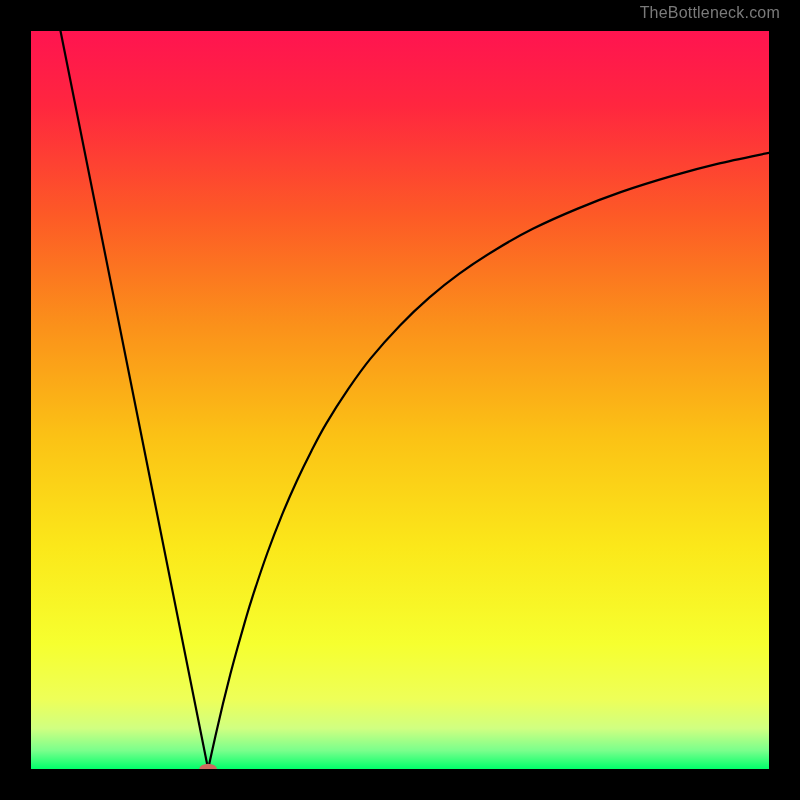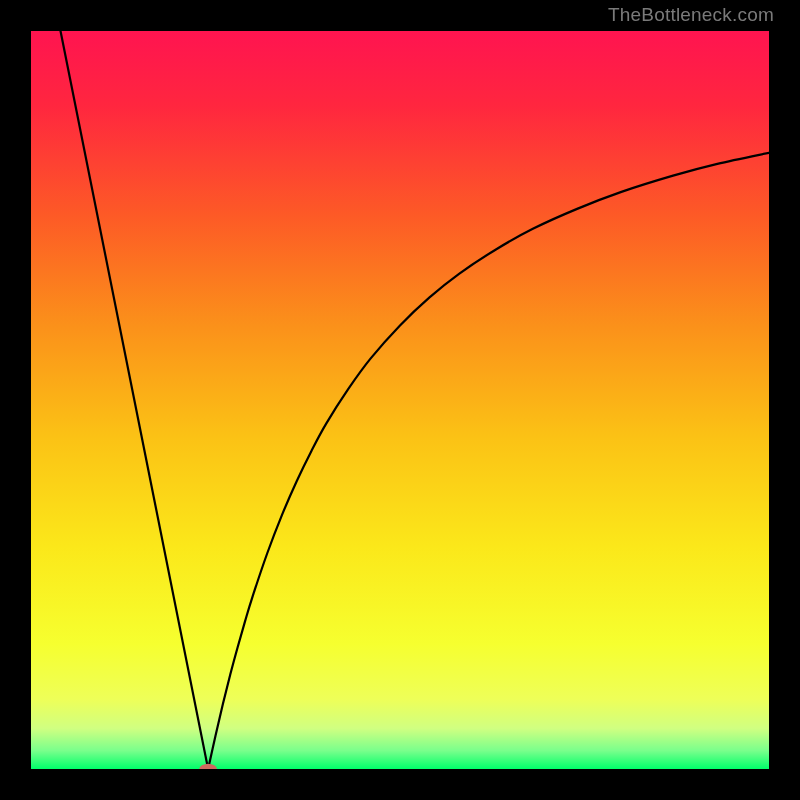--- a/index.html
+++ b/index.html
@@ -13,23 +13,23 @@
   }
   .frame {
     position: relative;
     width: 800px;
     height: 800px;
     background: #000;
   }
   .attribution {
     position: absolute;
     top: 4px;
-    right: 26px;
+    right: 20px;
     color: #7a7a7a;
-    font-size: 19px;
+    font-size: 16px;
     font-weight: 400;
     letter-spacing: 0.2px;
   }
   .plot-wrap {
     position: absolute;
     left: 31px;
     top: 31px;
     width: 738px;
     height: 738px;
   }

